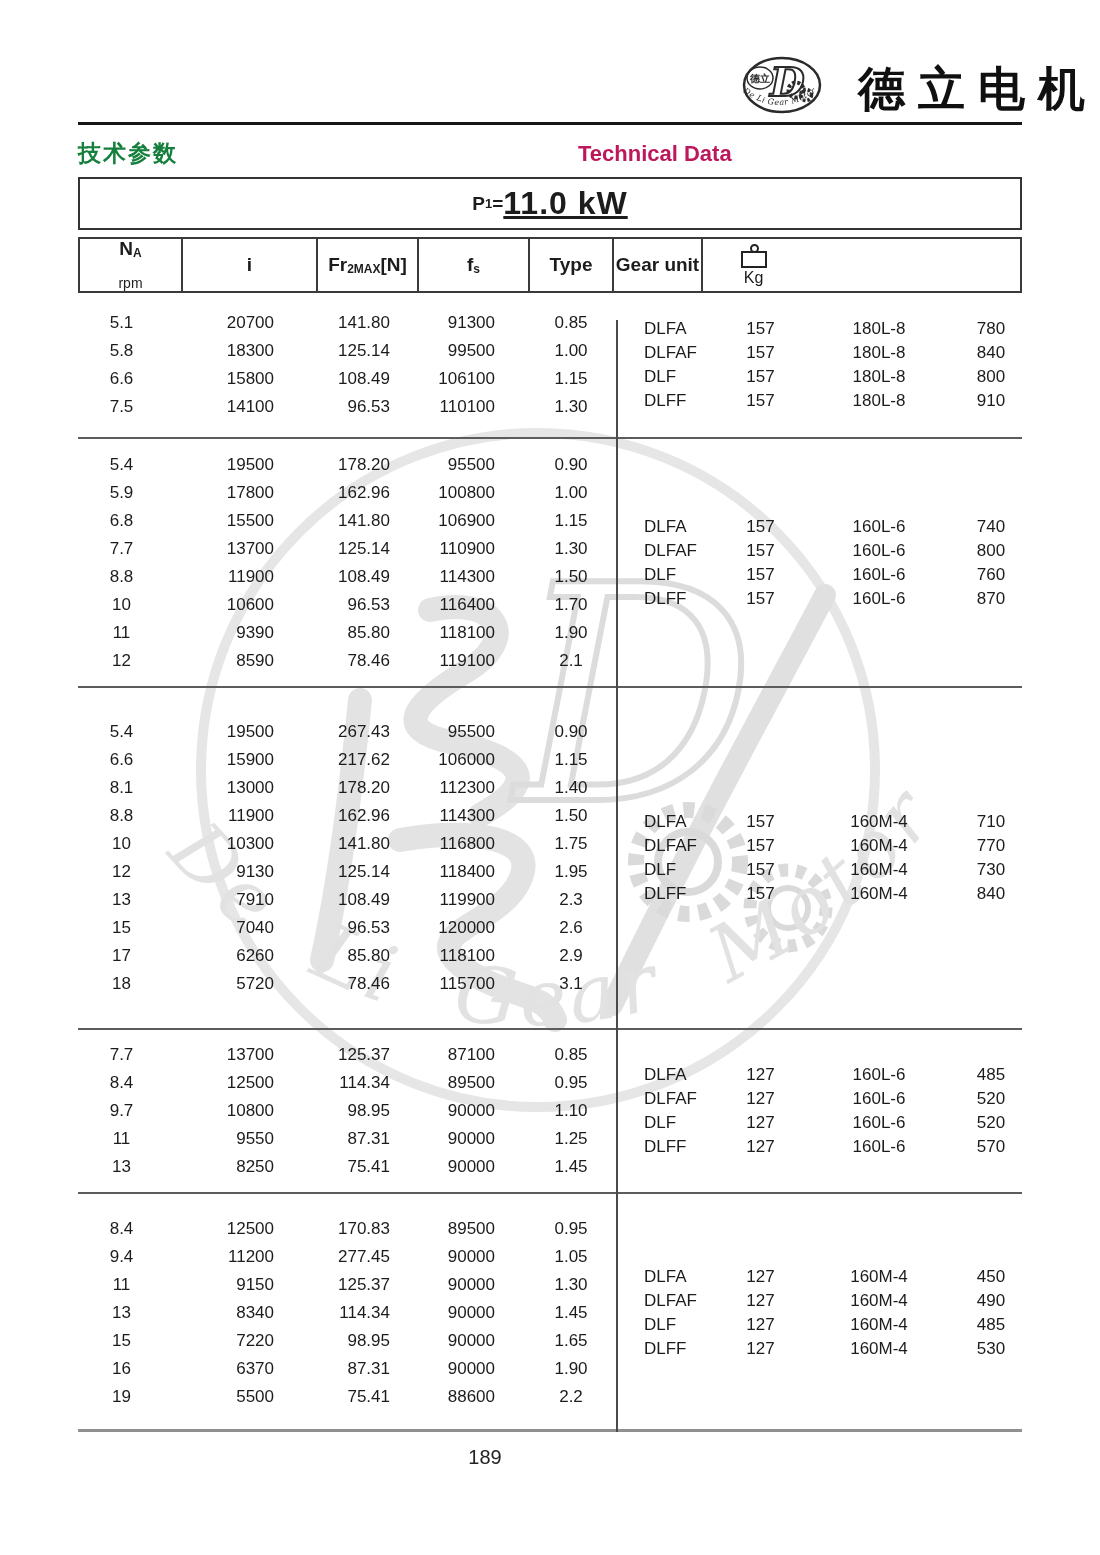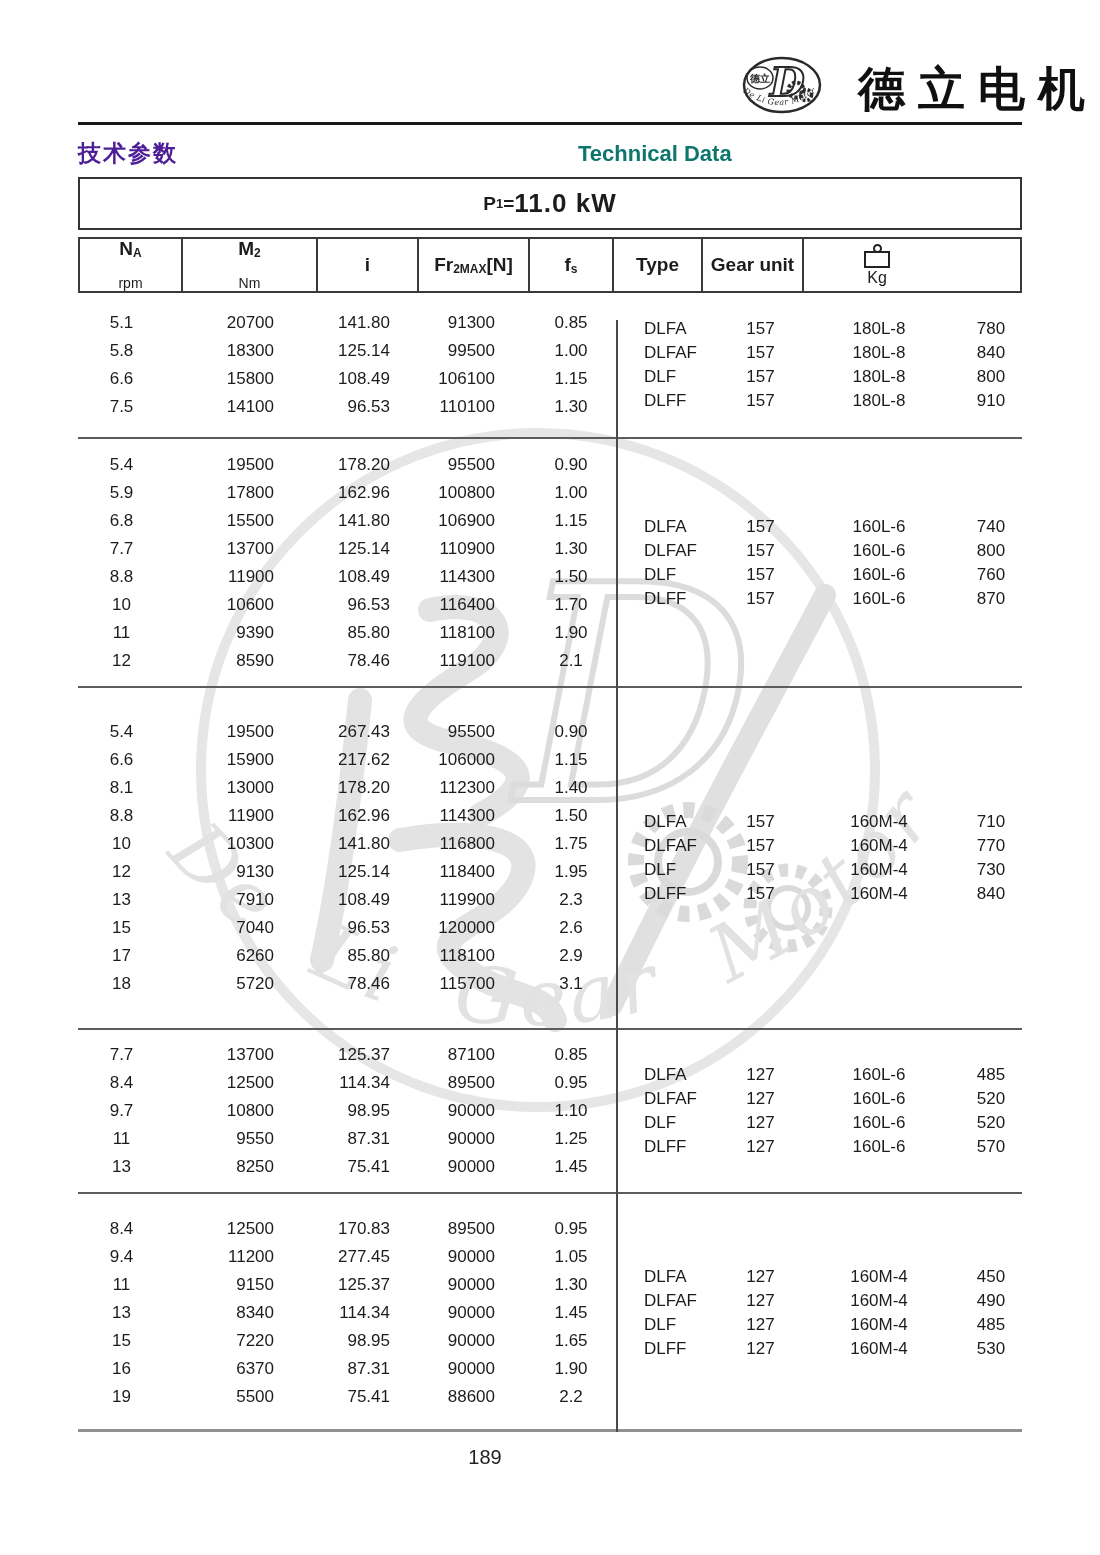--- a/index.html
+++ b/index.html
@@ -10,32 +10,32 @@
   }
   .abs { position:absolute; }
 
   
   #top-rule { left:78px; top:122px; width:944px; height:3px; background:#171717; }
   #brand-logo { left:732px; top:48px; width:102px; height:74px; }
   #brand-name {
     left:842px; top:58px; font-size:47px; font-weight:700; letter-spacing:13px;
     font-family:"DejaVu Serif", serif; color:#101010; white-space:nowrap;margin-left:16px;
   }
-  #title-cn { left:78px; top:138px; font-size:23px; font-weight:600; letter-spacing:2px; color:#4c1d95; }
-  #title-en { left:578px; top:141px; font-size:22px; font-weight:700; color:#0f766e; }
+  #title-cn { left:78px; top:138px; font-size:23px; font-weight:600; letter-spacing:2px; color:#15803d; }
+  #title-en { left:578px; top:141px; font-size:22px; font-weight:700; color:#be185d; }
 
   
   #power-box {
     left:78px; top:177px; width:944px; height:53px; border:2px solid #333;
     display:flex; align-items:center; justify-content:center;
   }
   #power-box .p-pre { font-size:19px; font-weight:700; }
   #power-box .p-sub { font-size:13px; font-weight:700; vertical-align:-3px; }
   #power-box .p-eq  { font-size:19px; font-weight:700; }
-  #power-box .p-val { font-size:26px; font-weight:700; letter-spacing:1px; }
+  #power-box .p-val { font-size:32px; font-weight:700; letter-spacing:1px;text-decoration:underline; }
 
   
   #thead {
     left:78px; top:237px; width:944px; height:56px;
     border:2px solid #3a3a3a; display:grid;
     grid-template-columns:103px 135px 101px 111px 84px 89px 101px 146px auto;
   }
   #thead > div {
     border-right:2px solid #3a3a3a; display:flex; flex-direction:column;
     align-items:center; justify-content:center; line-height:1.05;
@@ -136,24 +136,20 @@
     <span class="p-eq">=</span>
     <span class="p-val">11.0 kW</span>
 </div>
 
 <div id="thead" class="abs">
   <div>
     <span><span class="h-main">N</span><span class="h-sub">A</span></span>
     <span class="h-unit">rpm</span>
   </div>
   <div>
-    <span><span class="h-main">M</span><span class="h-sub">2</span></span>
-    <span class="h-unit">Nm</span>
-  </div>
-  <div>
     <span class="h-main">i</span>
   </div>
   <div>
     <span><span class="h-main">Fr</span><span class="h-sub">2MAX</span><span class="h-main">[N]</span></span>
   </div>
   <div>
     <span><span class="h-main">f</span><span class="h-sub">s</span></span>
   </div>
   <div>
       <span class="h-main">Type</span>

